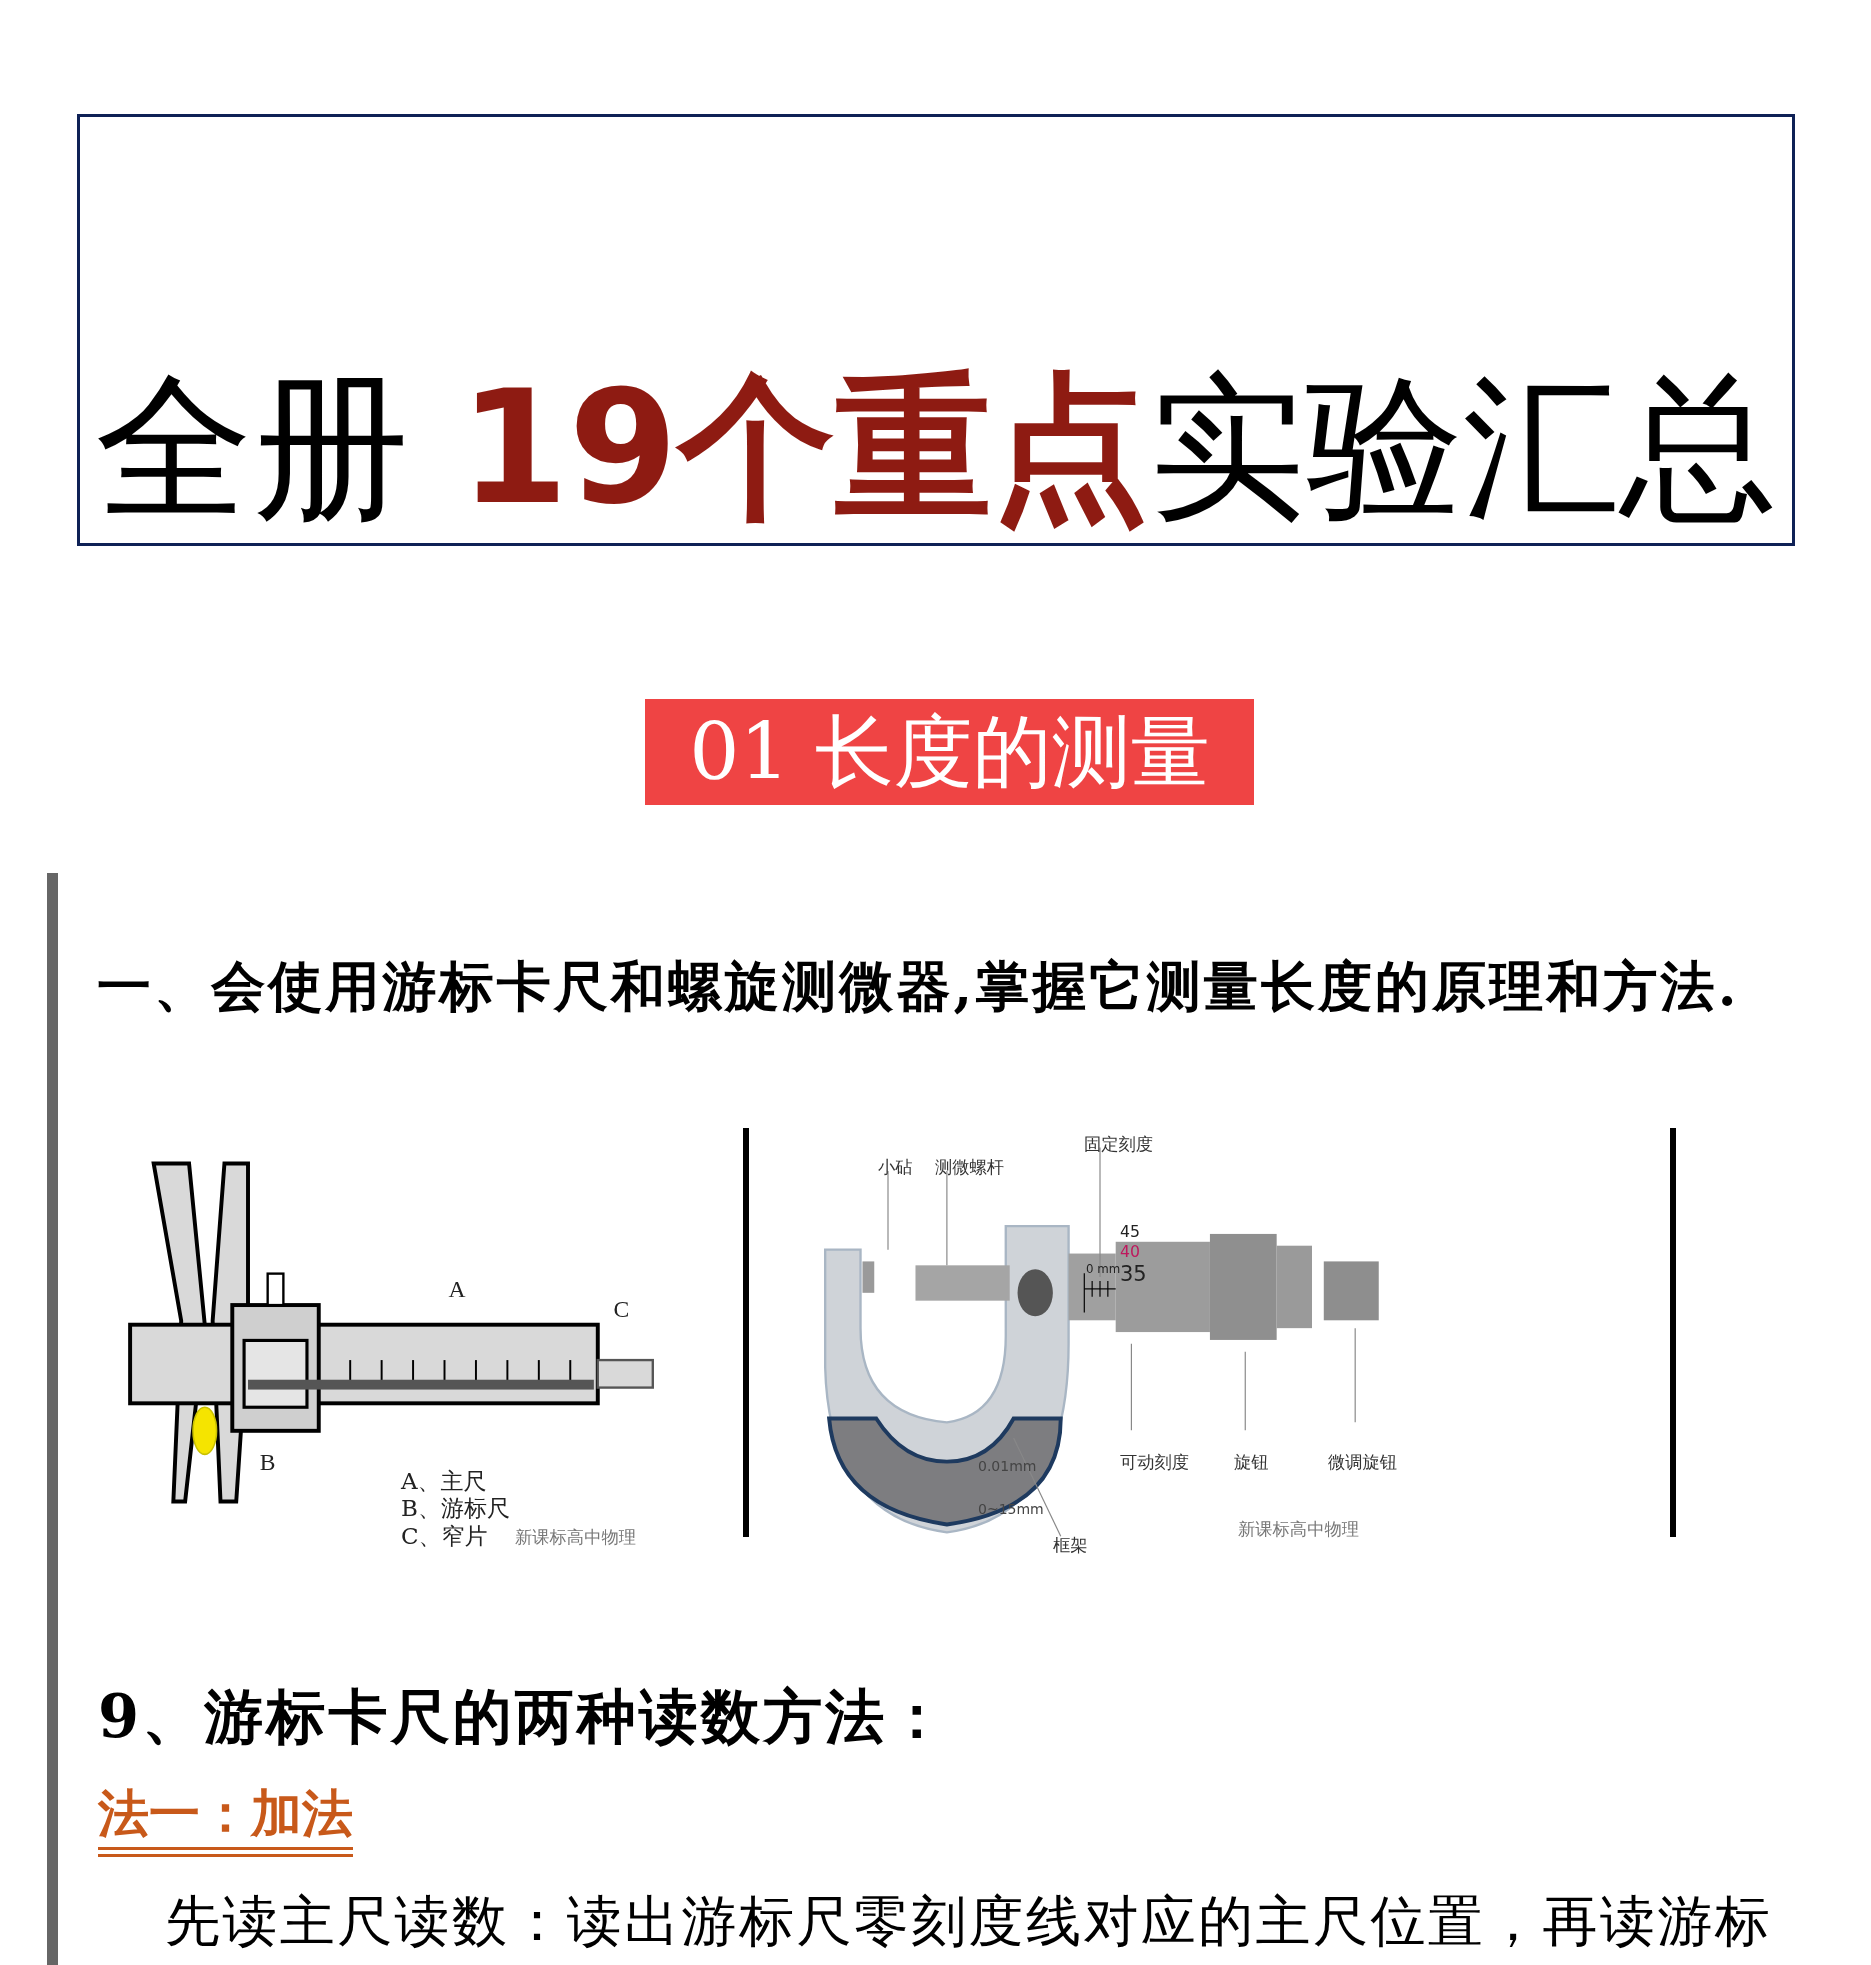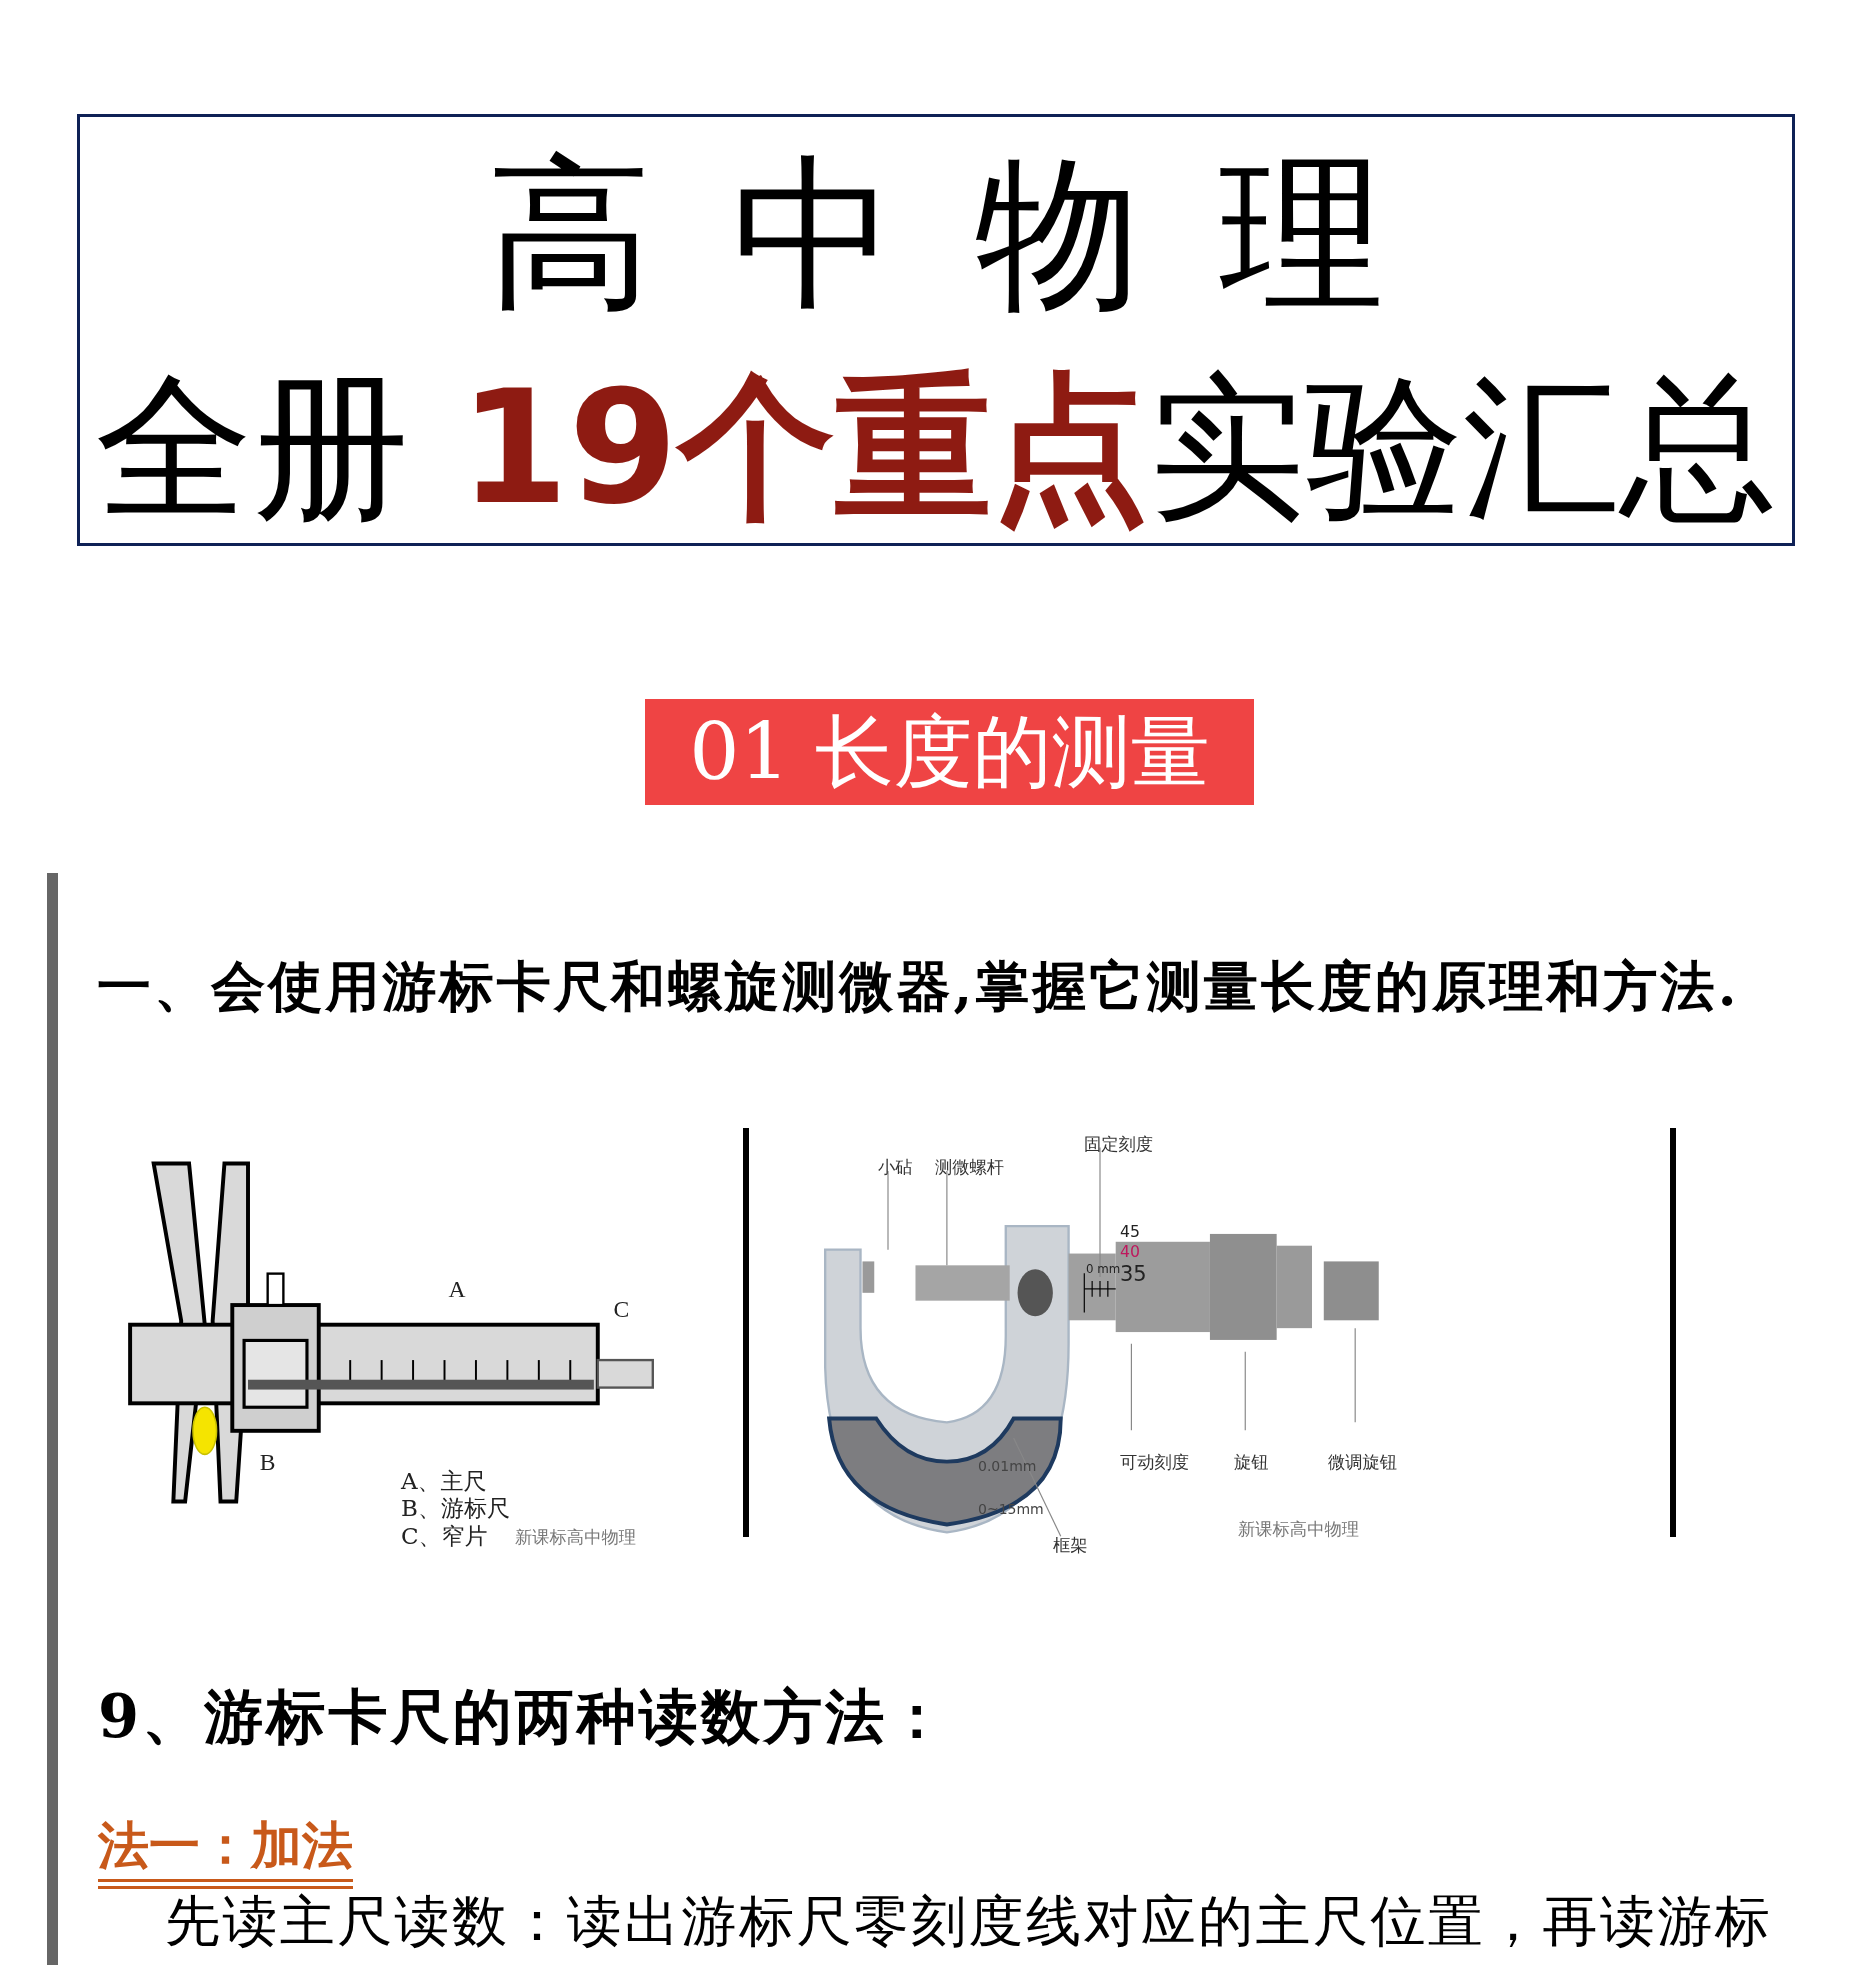--- a/index.html
+++ b/index.html
@@ -29,21 +29,20 @@
   .para { position:absolute; left:98px; width:1702px; font-size:55px; line-height:100px;
           letter-spacing:2.4px; }
   .para .indent { display:inline-block; width:67px; }
   .lbl { position:absolute; font-family:"DejaVu Sans","Liberation Sans",sans-serif; font-size:17.3px; color:#333; white-space:nowrap; }
   .lblserif { position:absolute; font-family:"DejaVu Serif","Liberation Serif",serif; font-size:23px; color:#222; white-space:nowrap; }
 </style>
 </head>
 <body>
 
 <div class="title-box">
-  <div class="title-line1">高中物理</div>
   <div class="title-line2">
     <span>全册</span>
     <span class="accent">19个重点</span><span>实验汇总</span>
   </div>
 </div>
 
 <div class="section-banner">01 长度的测量</div>
 
 <div class="side-bar"></div>
 
@@ -128,15 +127,15 @@
   <div class="lbl" style="left:1230px;top:326px;">微调旋钮</div>
   <div class="lbl" style="left:880px;top:334px;font-size:14px;color:#444;">0.01mm</div>
   <div class="lbl" style="left:880px;top:377px;font-size:14px;color:#444;">0~15mm</div>
   <div class="lbl" style="left:955px;top:409px;">框架</div>
   <div class="lbl" style="left:1140px;top:393px;color:#777;">新课标高中物理</div>
   <div class="fig-divider" style="left:1572px;top:3.9px;height:409px;"></div>
 </div>
 
 <div class="h2">9、游标卡尺的两种读数方法：</div>
 
-<div class="method" style="top:1782px;margin-top:32px;">法一：加法</div>
+<div class="method" style="top:1782px;">法一：加法</div>
 <div class="para" style="top:1871px;"><span class="indent"></span><span>先读主尺读数：读出游标尺零刻度线对应的主尺位置，再读游标读数：找出游标尺上的第几条刻度线与主尺上某一刻度线对齐。两次数值相加得出被测工件的尺寸</span></div>
 
 
 </body></html>

